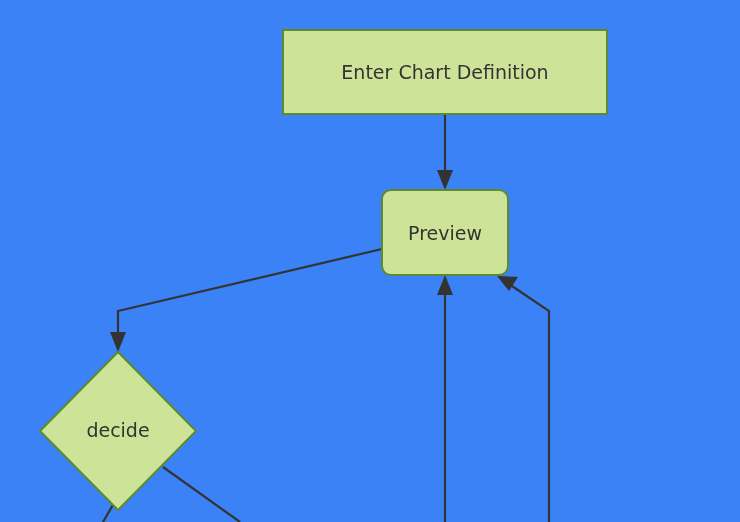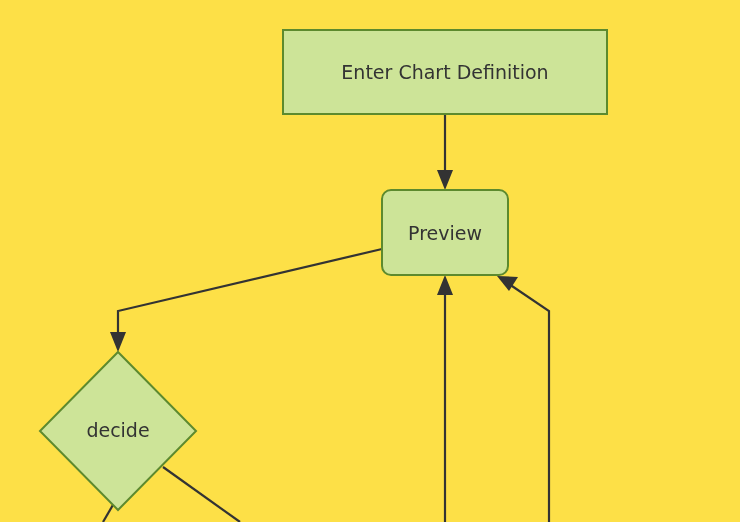--- a/index.html
+++ b/index.html
@@ -11,21 +11,21 @@
   body {
     width: 740px;
     height: 522px;
     overflow: hidden;
     font-family: "DejaVu Sans", "Liberation Sans", sans-serif;
   }
   #diagram-root {
     position: relative;
     width: 740px;
     height: 522px;
-    background: #fde047;
+    background: #3b82f6;
   }
   #flow-svg {
     position: absolute;
     top: 0;
     left: 0;
     width: 740px;
     height: 522px;
     display: block;
   }
   .node-shape {

